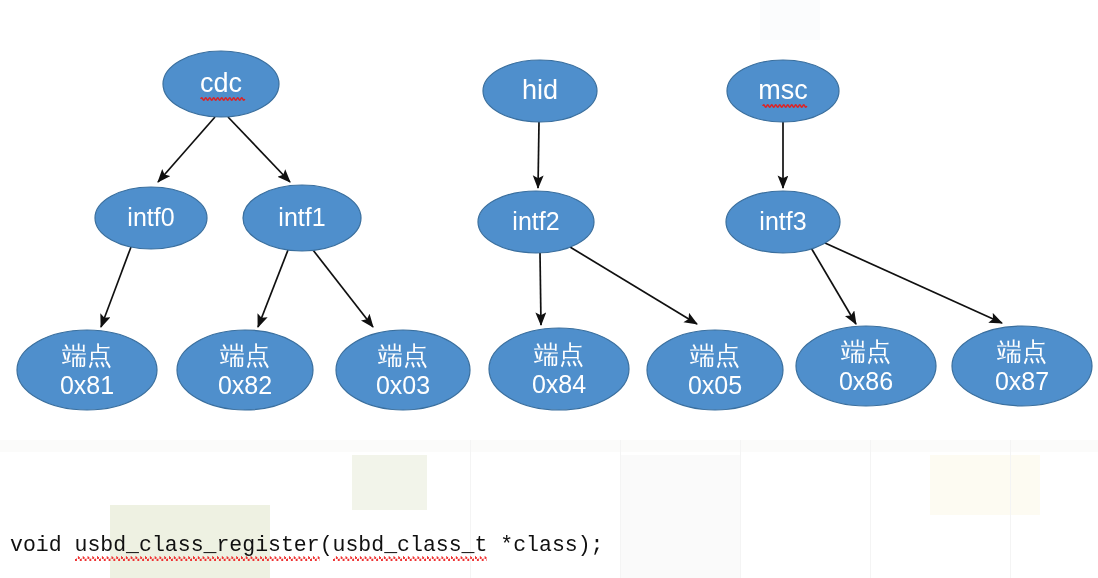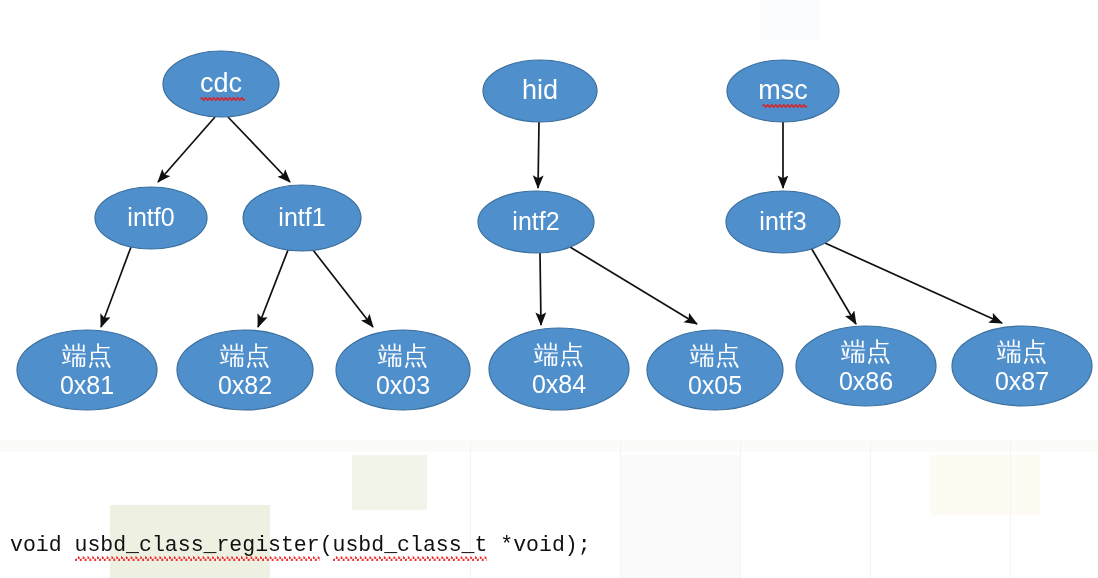--- a/index.html
+++ b/index.html
@@ -223,18 +223,18 @@
         </g>
         <g>
           <ellipse cx="1022" cy="366" rx="70" ry="40" class="node-ellipse" fill="url(#nodeGrad)"></ellipse>
           <text x="1022" y="353" class="node-label ep">端点</text>
           <text x="1022" y="383" class="node-label ep">0x87</text>
         </g>
       </g>
   </svg>
 
   <div id="code">
-    <div class="line" id="code-line-0"><span>void </span><span class="sp">usbd_class_register</span><span>(</span><span class="sp">usbd_class_t</span><span> *void);</span></div>
+    <div class="line" id="code-line-0"><span>void </span><span class="sp">usbd_class_register</span><span>(</span><span class="sp">usbd_class_t</span><span> *class);</span></div>
     
     
   </div>
 
 </div>
 
 </body></html>

